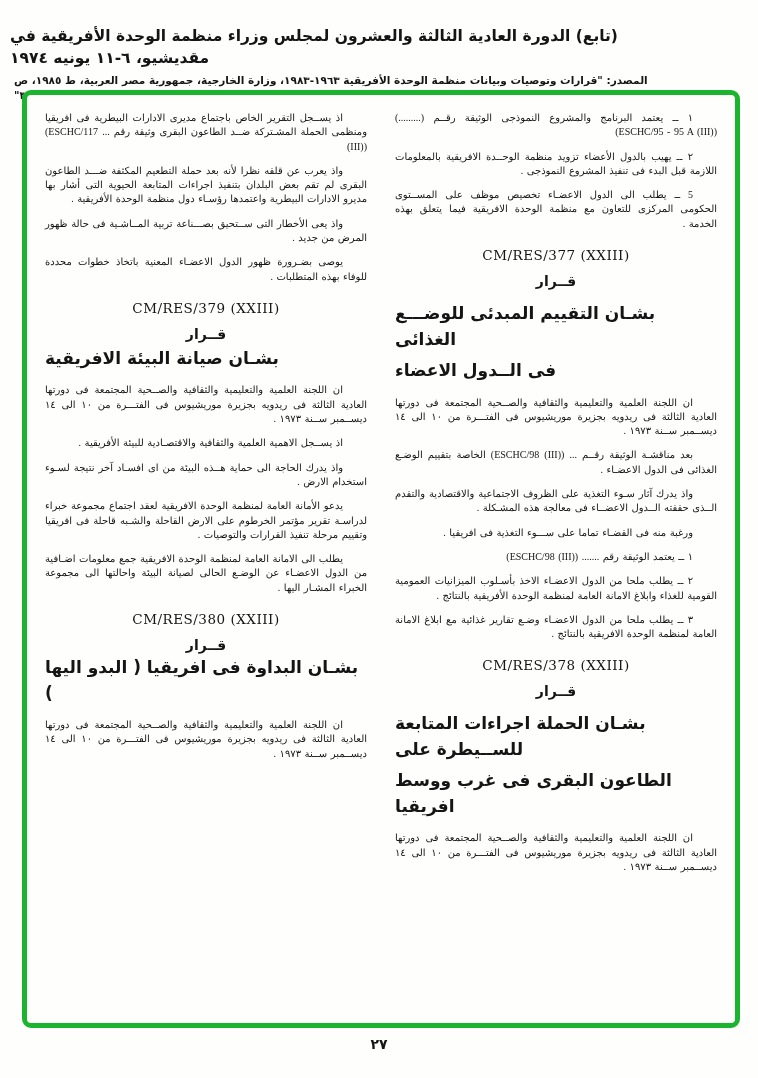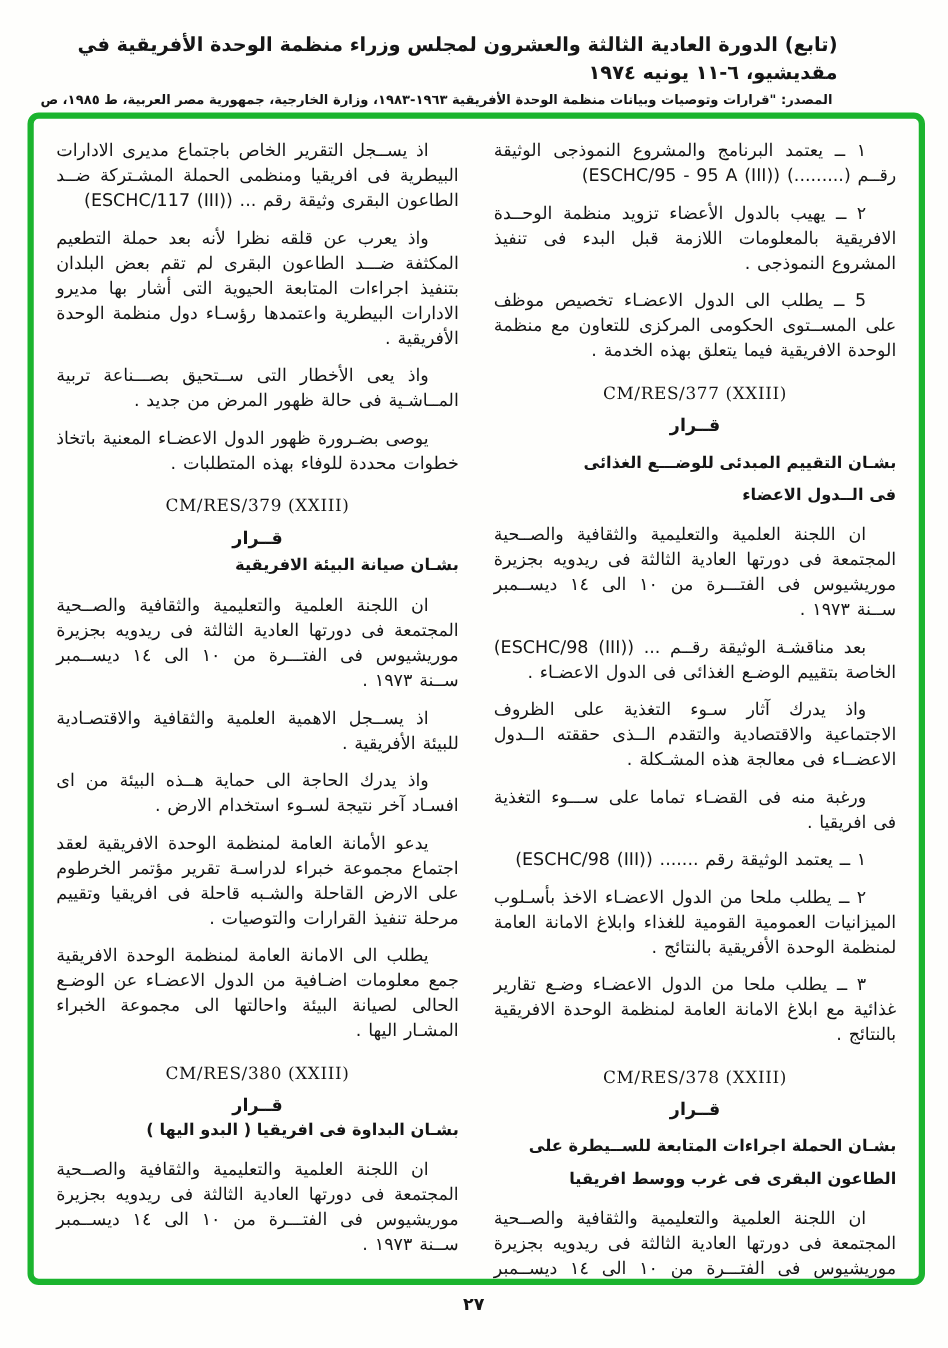--- a/index.html
+++ b/index.html
@@ -1,45 +1,45 @@
 <!DOCTYPE html>
 <html lang="ar"><head>
 <meta charset="utf-8">
 <style>
   html,body{margin:0;padding:0;}
   body{
     width:758px;height:1078px;position:relative;background:#fefefc;
     font-family:"DejaVu Sans",sans-serif;color:#151515;overflow:hidden;
   }
   .header{
-    position:absolute;top:26px;left:0;width:680px;text-align:right;direction:rtl;
+    position:absolute;top:26px;left:0;width:680px;text-align:left;direction:rtl;
   }
   .header-line1{font-size:15.5px;font-weight:bold;margin:0 10px 4px 10px;line-height:1.4;}
   .header-line2{font-size:10.5px;font-weight:bold;margin:0 14px;line-height:1.4;}
   .content-box{
     position:absolute;left:22px;top:90px;width:672px;height:898px;
     border:5px solid #1bb42e;border-radius:9px;background:#fefefc;
     padding:16px 18px 14px 18px;overflow:hidden;
   }
   .columns{display:flex;direction:rtl;gap:28px;height:100%;}
   .col{flex:1;direction:rtl;}
   .para{
-    font-size:14px;line-height:1.43;text-align:justify;text-align-last:auto;
-    margin:0 0 10px 0;text-indent:24px;word-spacing:1px;
+    font-size:10px;line-height:1.43;text-align:justify;text-align-last:auto;
+    margin:0 0 10px 0;text-indent:24px;word-spacing:1px;font-family:Liberation Serif, serif;
   }
   .para.numbered{text-indent:24px;}
   .docref{
     direction:ltr;text-align:center;font-size:13.5px;letter-spacing:.5px;
     margin:16px 0 8px 0;font-family:"DejaVu Serif",serif;
   }
   .qarar{
     font-size:14px;font-weight:bold;text-align:center;margin:10px 0 12px 0;
   }
   .rtitle{
-    font-size:13px;font-weight:bold;text-align:right;margin:0 0 6px 0;line-height:1.5;
+    font-size:17px;font-weight:bold;text-align:left;margin:0 0 6px 0;line-height:1.5;
   }
   .rtitle.last{margin-bottom:12px;}
   .page-number{
     position:absolute;left:0;top:1036px;width:758px;text-align:center;
     font-size:14px;font-weight:bold;
   }
 </style>
 </head>
 <body>
 

